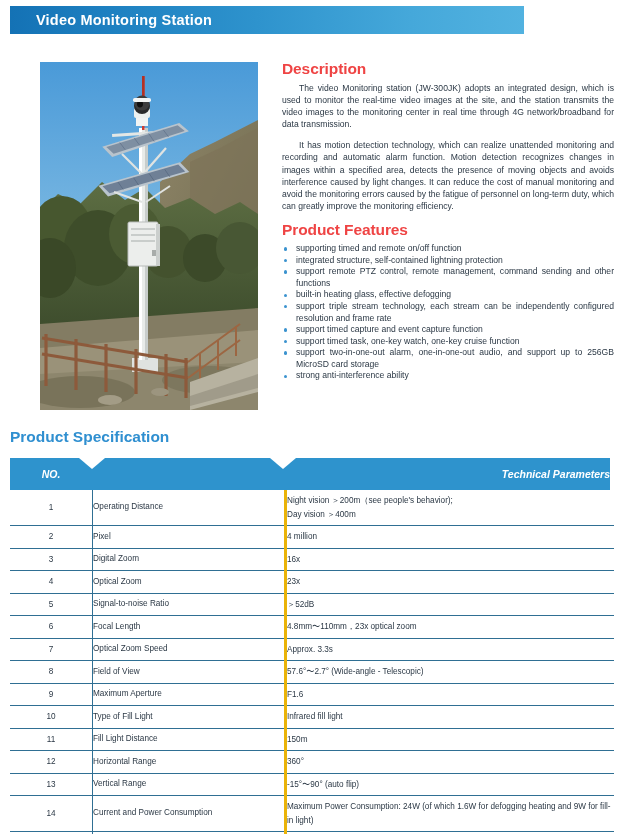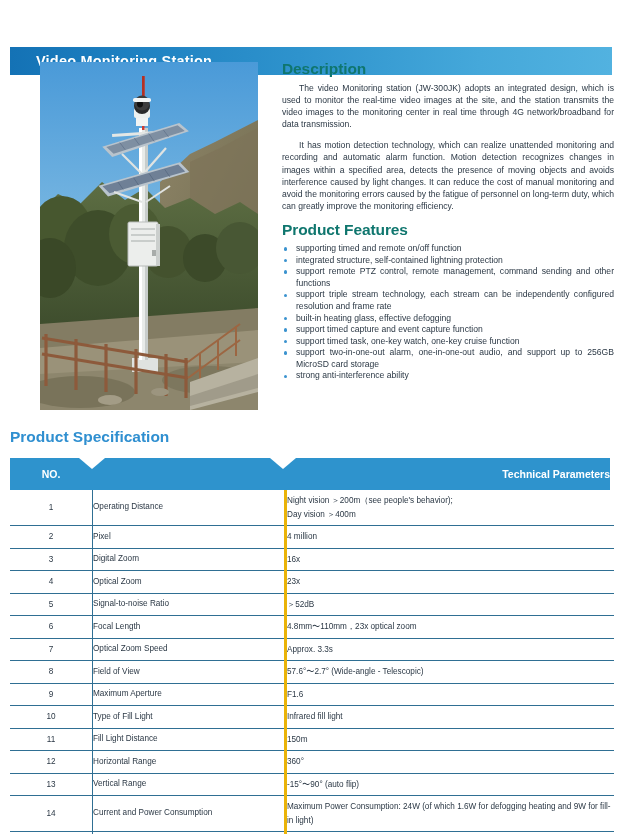--- a/index.html
+++ b/index.html
@@ -14,24 +14,23 @@
     font-family: "Liberation Sans", sans-serif;
     color: #27343f;
     overflow: hidden;
   }
 
   
   .banner {
     position: absolute;
     left: 10px;
     top: 6px;
-    width: 602px;
+    width: 514px;
     height: 28px;
     background: linear-gradient(to right, #1472b5 0%, #1d7fc0 18%, #2e93cd 48%, #45a8da 78%, #52b2e0 100%);
-    margin-top: 41px;
   }
   .banner-title {
     position: absolute;
     left: 26px;
     top: 50%;
     transform: translateY(-50%);
     color: #ffffff;
     font-size: 14.5px;
     font-weight: bold;
     letter-spacing: 0.2px;
@@ -51,21 +50,21 @@
 
   
   .content {
     position: absolute;
     left: 282px;
     top: 60px;
     width: 332px;
   }
   h2.section-head {
     margin: 0 0 4px 0;
-    color: #0f766e;
+    color: #ef4444;
     font-size: 15.5px;
     font-weight: bold;
     letter-spacing: -0.1px;
   }
   .para {
     margin: 0 0 9px 0;
     font-size: 8.6px;
     line-height: 12.1px;
     text-align: justify;
     text-indent: 17px;
@@ -116,20 +115,21 @@
     left: 10px;
     top: 458px;
     width: 600px;
   }
 
   
   .thead {
     position: relative;
     height: 32px;
     background: #2e93cd;
+    font-style: italic;
   }
   .thead .notch {
     position: absolute;
     top: 0;
     width: 26px;
     height: 11px;
     background: #ffffff;
     clip-path: polygon(0 0, 100% 0, 50% 100%);
   }
   .notch-1 { left: 69px; }
@@ -312,22 +312,22 @@
 
   <h2 class="section-head">Description</h2>
   <p class="para">The video Monitoring station (JW-300JK) adopts an integrated design, which is used to monitor the real-time video images at the site, and the station transmits the video images to the monitoring center in real time through 4G network/broadband for data transmission.</p>
   <p class="para">It has motion detection technology, which can realize unattended monitoring and recording and automatic alarm function. Motion detection recognizes changes in images within a specified area, detects the presence of moving objects and avoids interference caused by light changes. It can reduce the cost of manual monitoring and avoid the monitoring errors caused by the fatigue of personnel on long-term duty, which can greatly improve the monitoring efficiency.</p>
 
   <h2 class="section-head features-head">Product Features</h2>
   <ul class="features">
     <li>supporting timed and remote on/off function</li>
     <li>integrated structure, self-contained lightning protection</li>
     <li>support remote PTZ control, remote management, command sending and other functions</li>
+    <li>built-in heating glass, effective defogging</li>
     <li>support triple stream technology, each stream can be independently configured resolution and frame rate</li>
-    <li>built-in heating glass, effective defogging</li>
     <li>support timed capture and event capture function</li>
     <li>support timed task, one-key watch, one-key cruise function</li>
     <li>support two-in-one-out alarm, one-in-one-out audio, and support up to 256GB MicroSD card storage</li>
     <li>strong anti-interference ability</li>
   </ul>
 </div>
 
 <h2 class="spec-head">Product Specification</h2>
 
 <div class="table-wrap">

